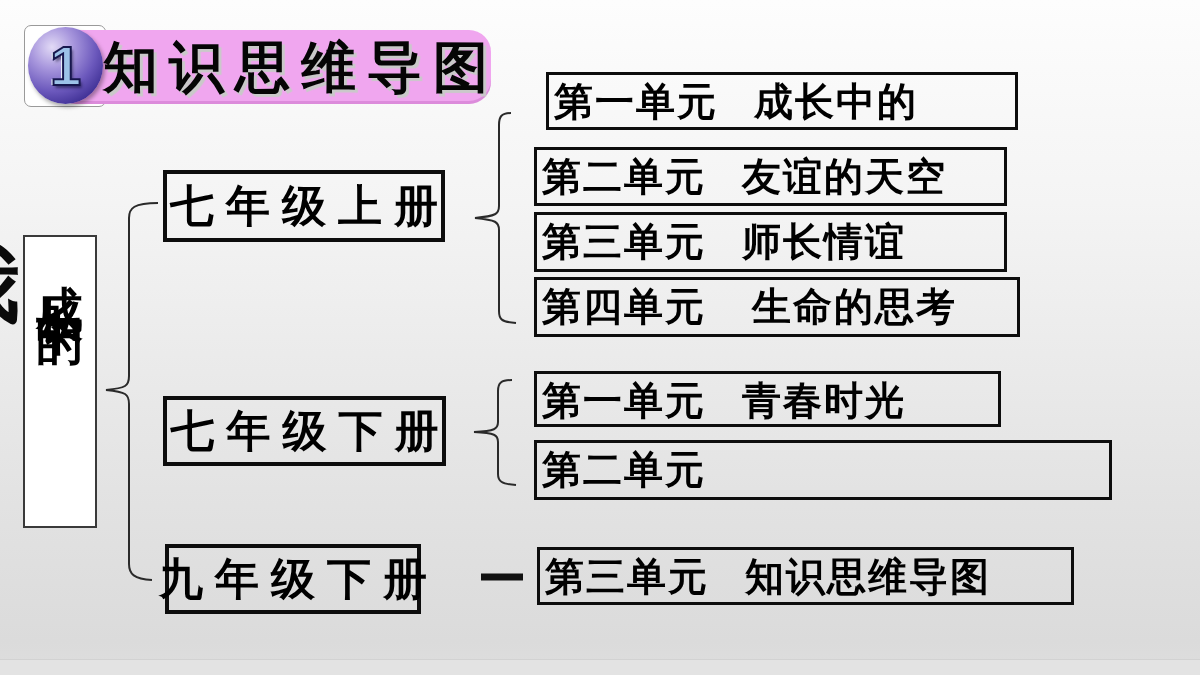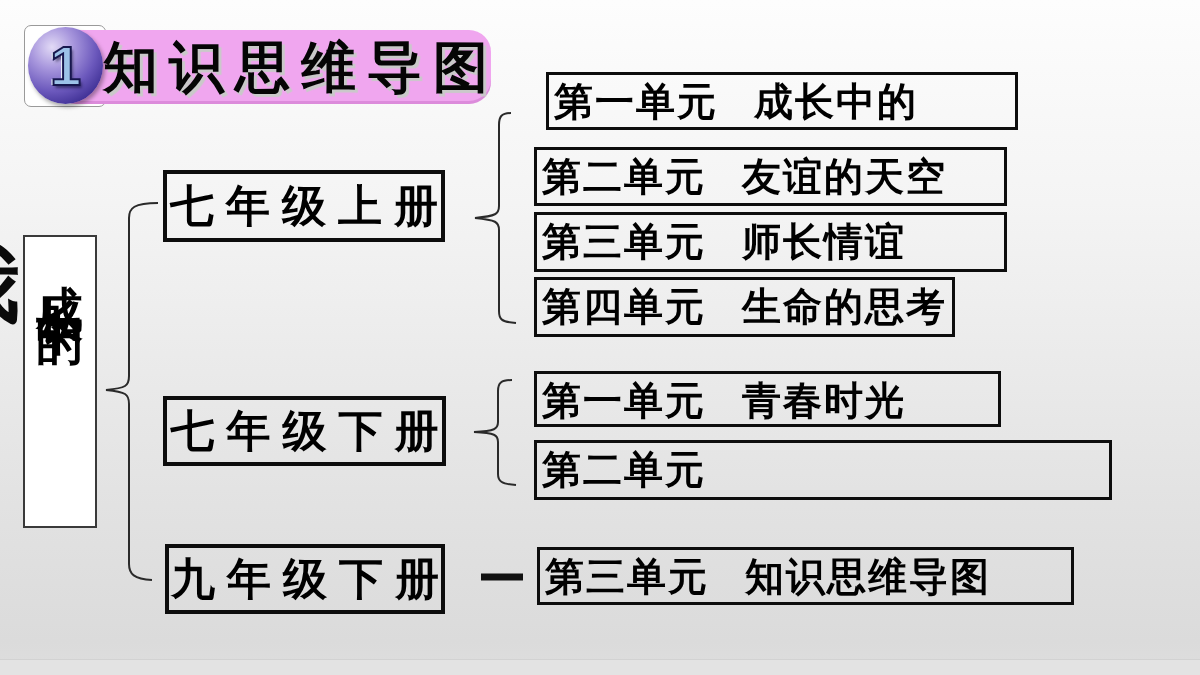--- a/index.html
+++ b/index.html
@@ -39,32 +39,32 @@
     writing-mode:vertical-rl; text-orientation:upright;
     font-size:47px; line-height:70px; letter-spacing:12px; padding-top:10px;
     font-weight:900; font-family:"Liberation Sans", sans-serif; text-align:left; }
 
   .gbox { position:absolute; border:4px solid #0d0d0d;
     display:flex; align-items:center; justify-content:center;
     font-family:"Liberation Serif", serif; font-weight:bold;
     font-size:44px; letter-spacing:12px; white-space:nowrap; text-indent:12px; }
   .g1 { left:163px; top:170px; width:282px; height:72px; }
   .g2 { left:163px; top:396px; width:283px; height:70px; }
-  .g3 { left:165px; top:544px; width:280px; height:70px; }
+  .g3 { left:165px; top:544px; width:256px; height:70px; }
 
   .ubox { position:absolute; border:3px solid #0d0d0d;
     display:flex; align-items:flex-start;
     font-family:"Liberation Serif", serif; font-weight:bold;
     font-size:39px; letter-spacing:2px; white-space:nowrap;
     padding-left:5px; }
   .ubox .uname { margin-left:36px; }
   .u1 { left:546px; top:72px;  width:472px; height:58px; }
   .u2 { left:534px; top:147px; width:473px; height:59px; }
   .u3 { left:534px; top:212px; width:473px; height:60px; }
-  .u4 { left:534px; top:277px; width:421px; height:60px; }
+  .u4 { left:534px; top:277px; width:486px; height:60px;gap:10px; }
   .u5 { left:534px; top:371px; width:467px; height:56px; }
   .u6 { left:534px; top:440px; width:578px; height:60px; }
   .u7 { left:537px; top:547px; width:537px; height:58px; }
 
   .connector-layer { position:absolute; left:0; top:0; width:1200px; height:675px; pointer-events:none; }
 </style>
 </head>
 <body>
 
 <div class="stage">

